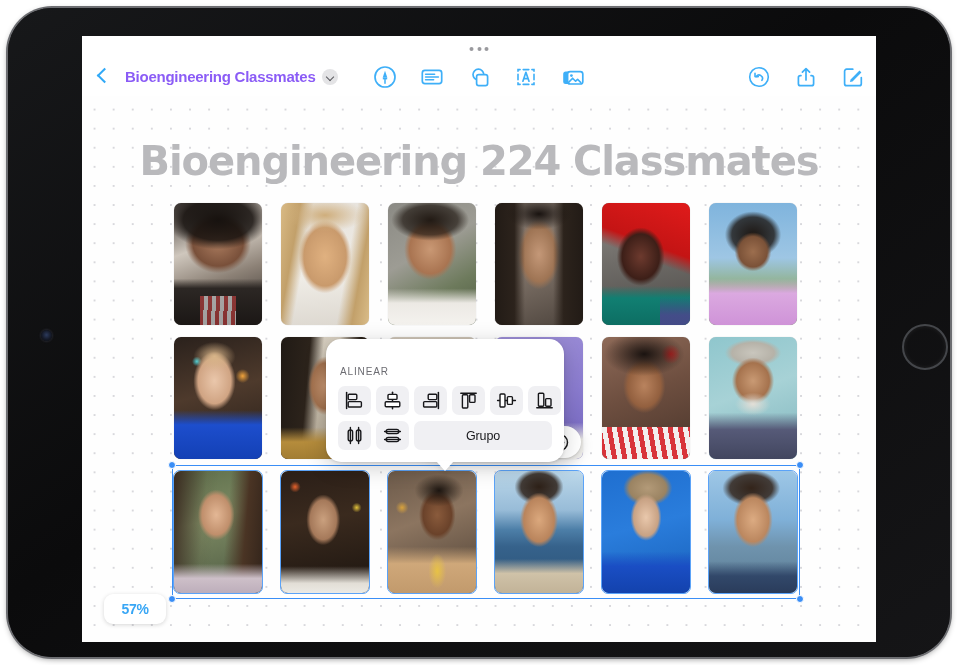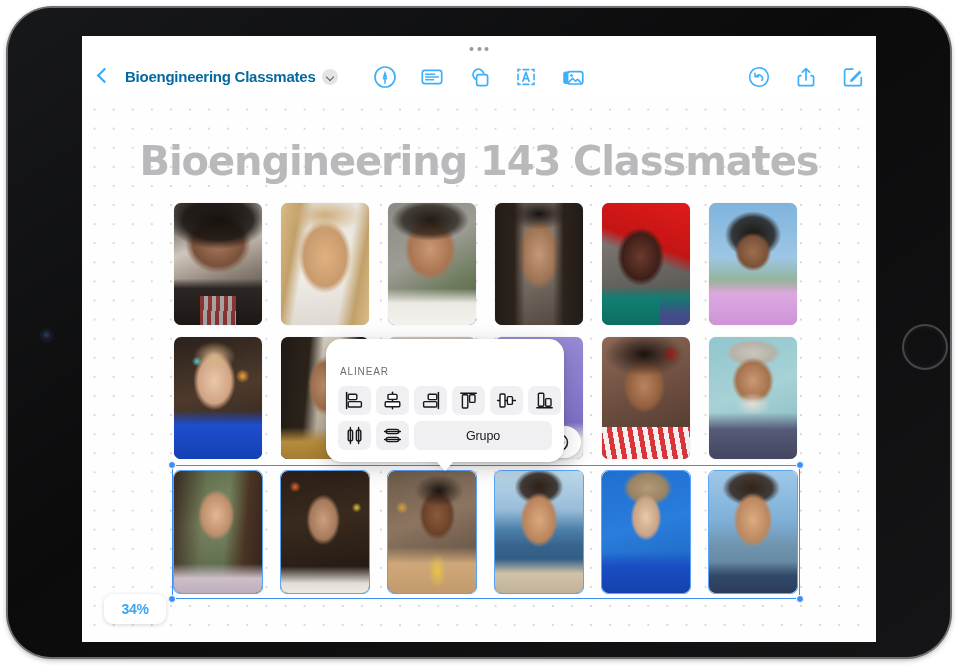--- a/index.html
+++ b/index.html
@@ -88,21 +88,21 @@
   #back-chevron{
     width:22px; height:24px; flex:none; position:relative; cursor:pointer;
   }
   #back-chevron::before{
     content:""; position:absolute; left:7px; top:5.5px;
     width:9px; height:9px;
     border-left:2.6px solid #31a9f7; border-bottom:2.6px solid #31a9f7;
     transform:rotate(45deg);
   }
   #doc-title{
-    font-size:15px; font-weight:bold; color:#0369a1;
+    font-size:15px; font-weight:bold; color:#8b5cf6;
     letter-spacing:-.25px; margin-left:11px; white-space:nowrap;
   }
   #title-chevron{
     width:16px; height:16px; border-radius:50%; background:#e4e4e6;
     margin-left:7px; position:relative; flex:none; cursor:pointer;
   }
   #title-chevron::before{
     content:""; position:absolute; left:5px; top:5.2px;
     width:5px; height:5px;
     border-right:1.6px solid #59595e; border-bottom:1.6px solid #59595e;
@@ -299,21 +299,21 @@
           <svg viewBox="0 0 26 26" fill="none">
             <path d="M21.3 13.6v6.1a2 2 0 0 1-2 2H6.6a2 2 0 0 1-2-2V7.2a2 2 0 0 1 2-2h6.2" stroke="#3eaff8" stroke-width="1.7" stroke-linecap="round"></path>
             <path d="M10.6 15.5l8.9-8.9 1.9 1.9-8.9 8.9-2.6.7z" fill="#3eaff8"></path>
           </svg>
         </div>
       </div>
     </div>
 
     <div id="canvas">
 
-      <div id="board-title">Bioengineering 143 Classmates</div>
+      <div id="board-title">Bioengineering 224 Classmates</div>
 
       <div class="photo-row" style="left:92px; top:107px;">
         <div class="cell" style="margin-right:19px;">
           <div class="photo">
             <div class="layer" style="background:linear-gradient(160deg,#3a3431 0%,#cfc7bd 35%,#8d8277 60%,#2a2522 100%)"></div>
             <div class="layer" style="background:radial-gradient(ellipse 52% 34% at 50% 33%, #a97a5d 0%, #79503a 55%, rgba(40,30,24,0) 72%)"></div>
             <div class="layer" style="background:radial-gradient(ellipse 72% 30% at 50% 14%, #17120f 0%, rgba(23,18,15,.85) 55%, rgba(0,0,0,0) 80%)"></div>
             <div class="layer" style="background:linear-gradient(180deg,rgba(0,0,0,0) 62%, #2c2724 70%, #1b1715 100%)"></div>
             <div class="layer" style="background:repeating-linear-gradient(92deg, rgba(220,70,70,.55) 0 4px, rgba(250,250,250,.6) 4px 8px); top:76%; left:30%; right:30%;"></div>
           </div>
@@ -576,17 +576,17 @@
             <svg width="21" height="19" viewBox="0 0 21 19" fill="none">
               <rect x="4.2" y="3.4" width="12.6" height="4.2" rx="2" stroke="#17171a" stroke-width="1.4"></rect>
               <rect x="4.2" y="11.4" width="12.6" height="4.2" rx="2" stroke="#17171a" stroke-width="1.4"></rect>
               <path d="M2.6 5.5h15.8M2.6 13.5h15.8" stroke="#17171a" stroke-width="1.4" stroke-linecap="round"></path>
             </svg>
           </div>
           <div id="group-btn">Grupo</div>
         </div>
       </div>
 
-      <div id="zoom-pill">34%</div>
+      <div id="zoom-pill">57%</div>
 
     </div>
   </div>
 </div>
 
 </body></html>

